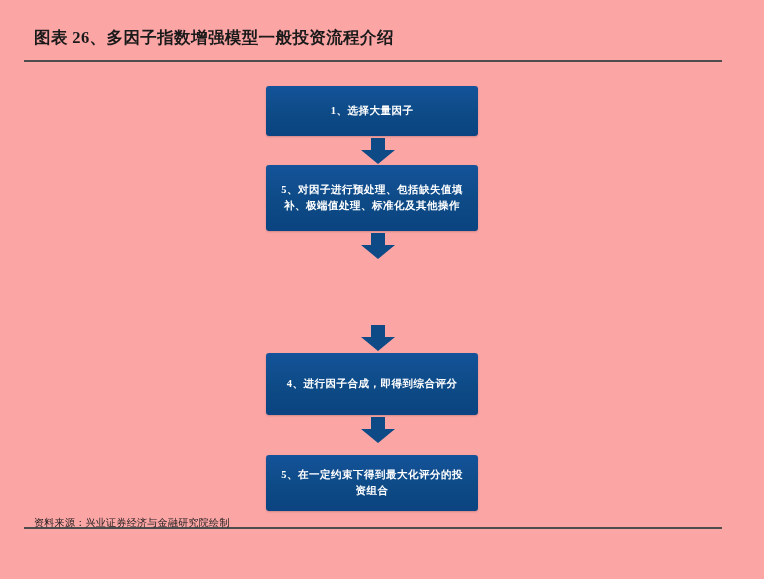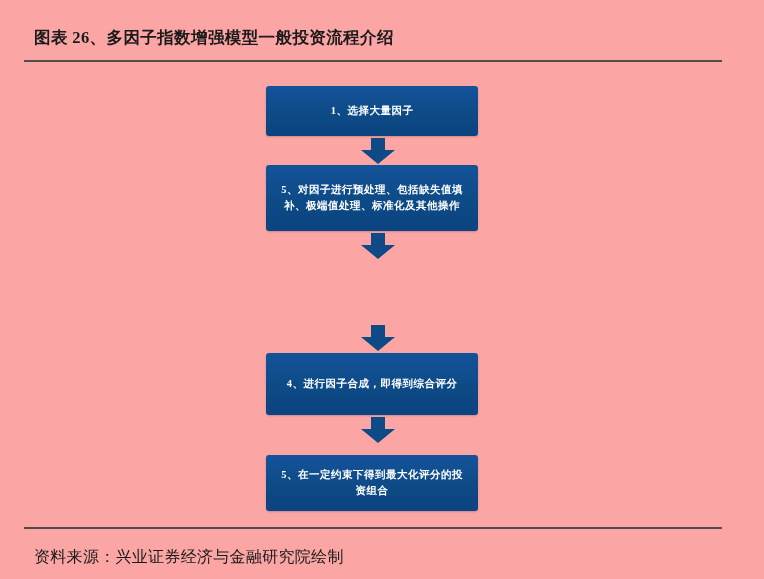--- a/index.html
+++ b/index.html
@@ -106,22 +106,22 @@
     position: absolute;
     left: 24px;
     top: 527px;
     width: 698px;
     height: 2px;
     background: #4d4d4d;
   }
   .source-note {
     position: absolute;
     left: 34px;
-    top: 547px;
-    font-size: 16px;
+    top: 516px;
+    font-size: 10px;
     color: #1a1a1a;
     letter-spacing: 0.3px;
     white-space: nowrap;
     font-family: Liberation Serif, serif;
   }
 </style>
 </head>
 <body>
 
 <div class="figure">

